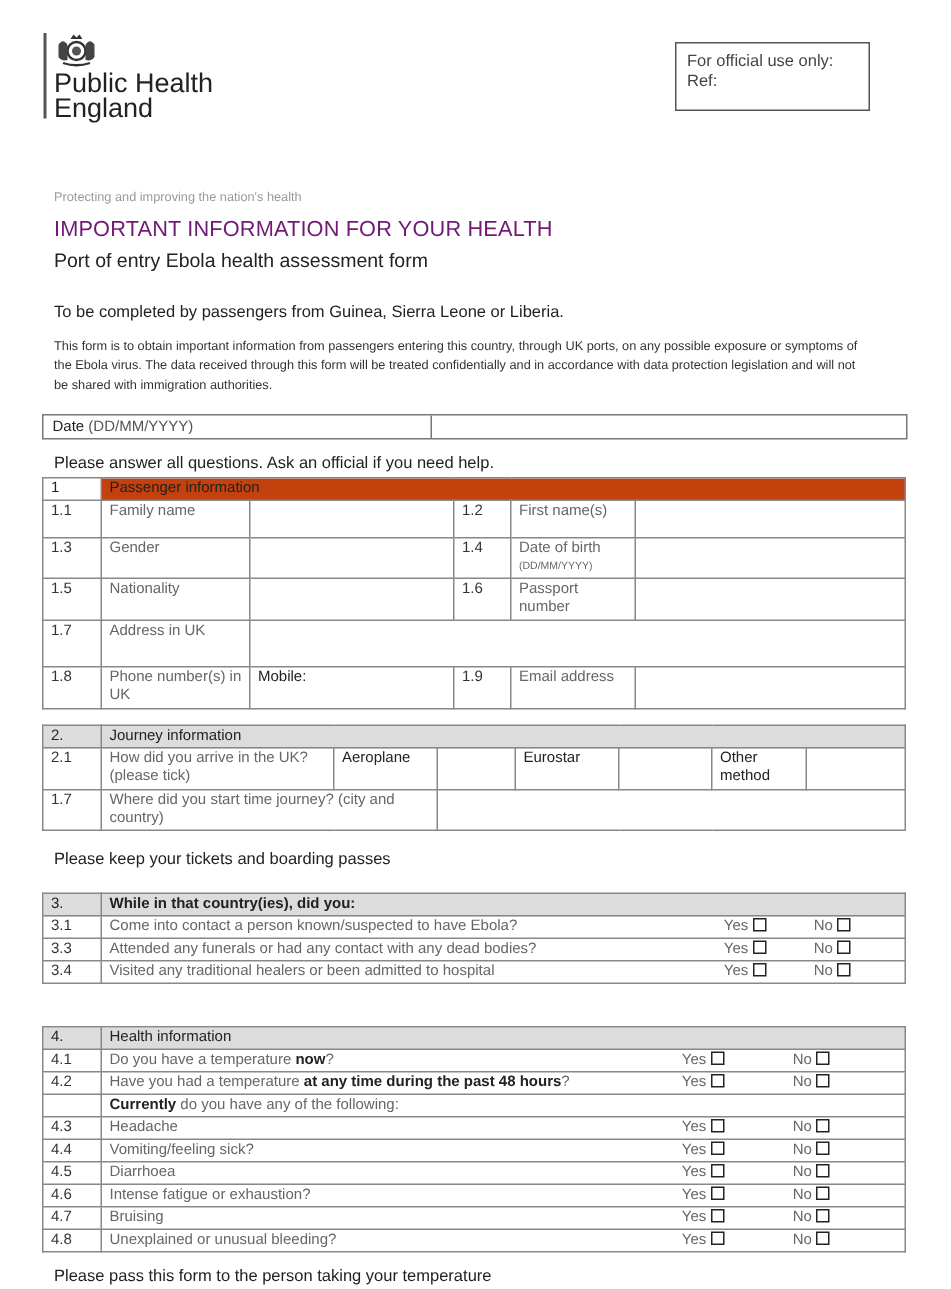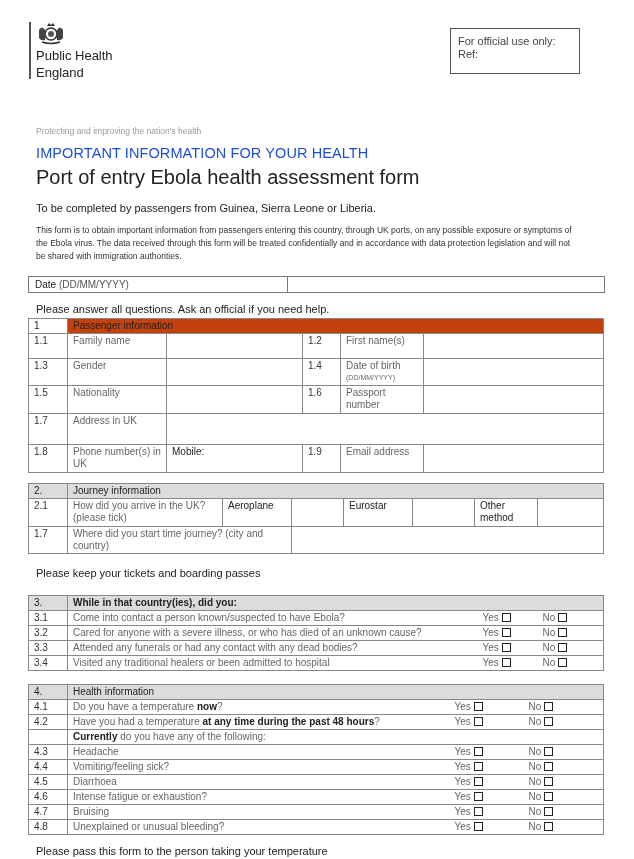--- a/index.html
+++ b/index.html
@@ -3,28 +3,28 @@
 <meta charset="utf-8">
 <style>
   html, body { margin: 0; padding: 0; background: #ffffff; }
   body { width: 634px; height: 859px; position: relative; overflow: hidden;
          font-family: "Liberation Sans", sans-serif; color: #222; }
   .abs { position: absolute; }
 
   
   .logo-bar { left: 29px; top: 22px; width: 2px; height: 57px; background: #555; }
   .crest { left: 36px; top: 21px; width: 30px; height: 24px; }
-  .org { left: 36px; top: 47px; font-size: 13px; line-height: 17px; color: #222; }
+  .org { left: 36px; top: 47px; font-size: 18px; line-height: 17px; color: #222; }
   .tagline { left: 36px; top: 106px; font-size: 8.5px; color: #999; margin-top: 20px; }
   .official-box { left: 450px; top: 28px; width: 128px; height: 44px; border: 1px solid #555; }
   .official-box div { font-size: 11px; color: #444; line-height: 13px; padding-left: 7px; }
   .official-box div:first-child { padding-top: 6px; }
 
-  .h-important { left: 36px; top: 145px; font-size: 14.5px; color: #1d4ed8; letter-spacing: 0.1px; }
-  .h-title { left: 36px; top: 166px; font-size: 20px; color: #222; }
+  .h-important { left: 36px; top: 145px; font-size: 14.5px; color: #701a75; letter-spacing: 0.1px; }
+  .h-title { left: 36px; top: 166px; font-size: 13px; color: #222; }
   .intro { left: 36px; top: 202px; font-size: 11px; color: #222; }
   .para { left: 36px; top: 224px; width: 540px; font-size: 8.5px; line-height: 13px; color: #333; }
 
   
   .date-table { left: 28px; top: 276px; width: 575px; height: 15px; border: 1px solid #777; display: flex; }
   .date-table .lbl { width: 252px; border-right: 1px solid #777; font-size: 10px; padding-left: 6px; line-height: 15px; color: #555; }
   .date-table .lbl b { font-weight: normal; color: #222; text-align: right; }
   .date-table .val { flex: 1; }
 
   .note { left: 36px; font-size: 11px; color: #222; }
@@ -182,26 +182,20 @@
     <td class="num">3.</td>
     <td colspan="3" class="dark" style="font-weight:bold">While in that country(ies), did you:</td>
   </tr>
   <tr>
     <td class="num">3.1</td>
     <td class="qtext">Come into contact a person known/suspected to have Ebola?</td>
     <td class="ynyes yn"><span>Yes</span><span class="chk"></span></td>
     <td class="ynno yn"><span>No</span><span class="chk"></span></td>
   </tr>
   <tr>
-    <td class="num">3.2</td>
-    <td class="qtext">Cared for anyone with a severe illness, or who has died of an unknown cause?</td>
-    <td class="ynyes yn"><span>Yes</span><span class="chk"></span></td>
-    <td class="ynno yn"><span>No</span><span class="chk"></span></td>
-  </tr>
-  <tr>
     <td class="num">3.3</td>
     <td class="qtext">Attended any funerals or had any contact with any dead bodies?</td>
     <td class="ynyes yn"><span>Yes</span><span class="chk"></span></td>
     <td class="ynno yn"><span>No</span><span class="chk"></span></td>
   </tr>
   <tr>
     <td class="num">3.4</td>
     <td class="qtext">Visited any traditional healers or been admitted to hospital</td>
     <td class="ynyes yn"><span>Yes</span><span class="chk"></span></td>
     <td class="ynno yn"><span>No</span><span class="chk"></span></td>

